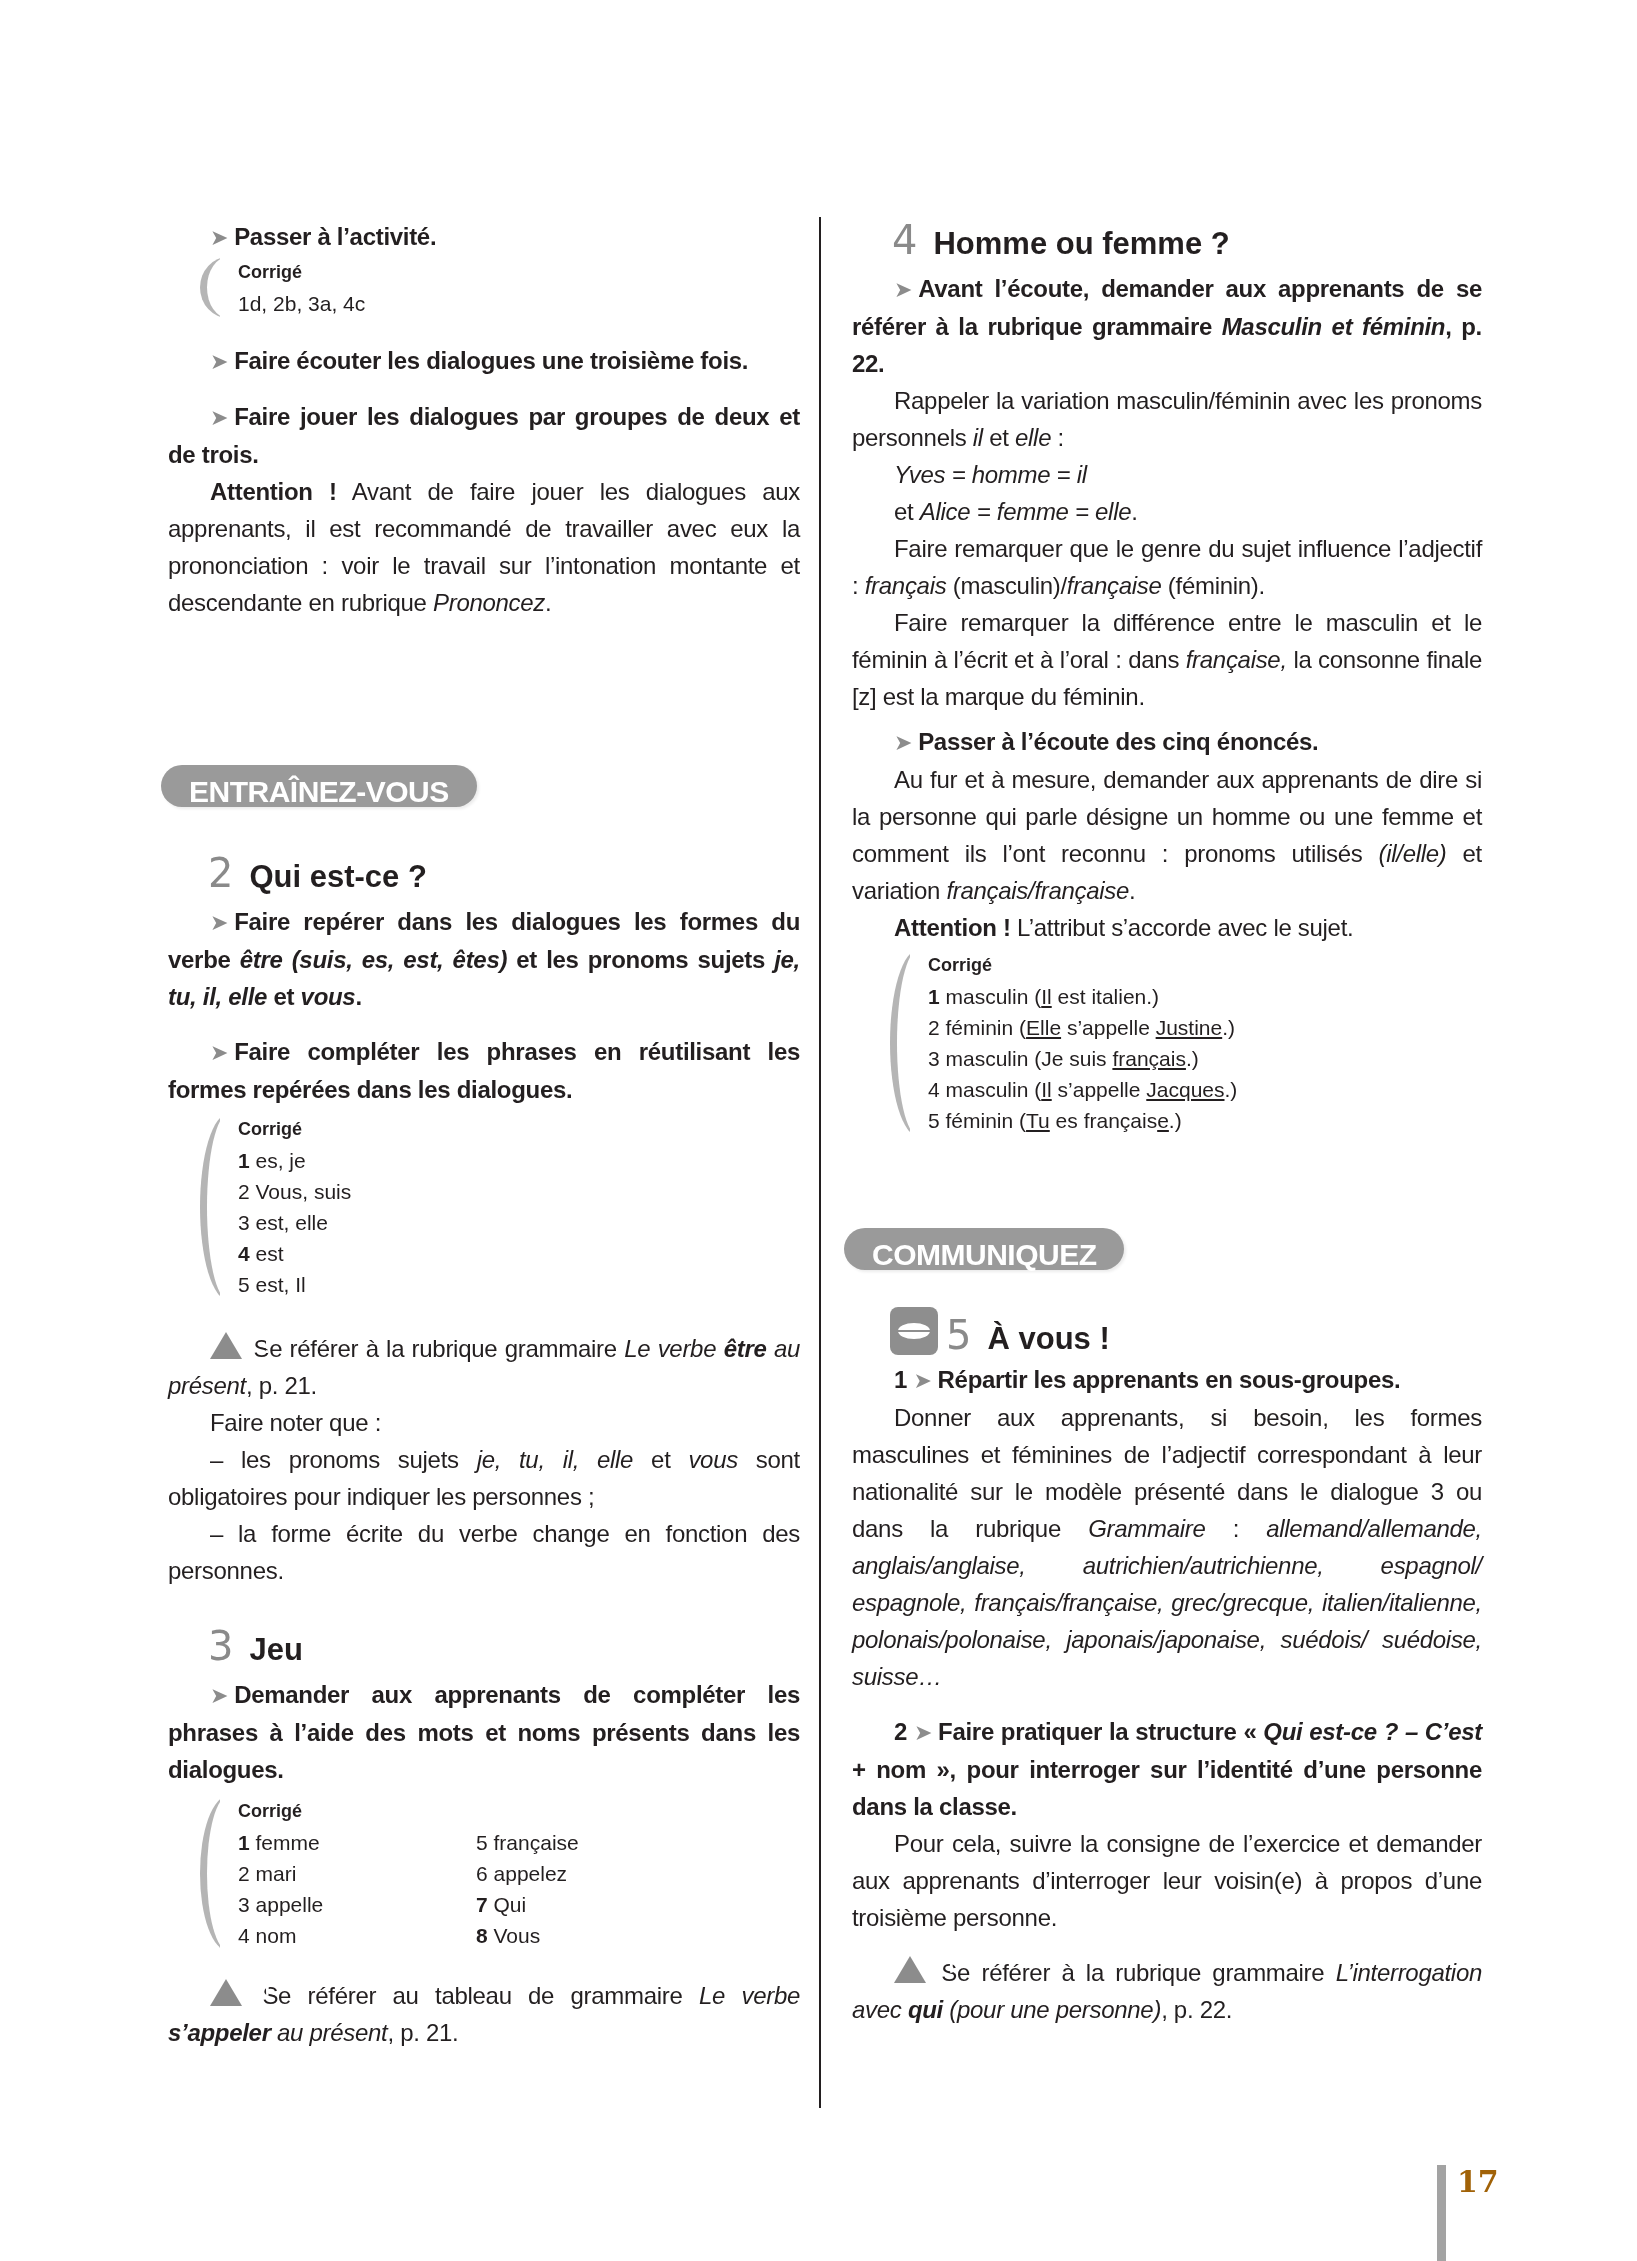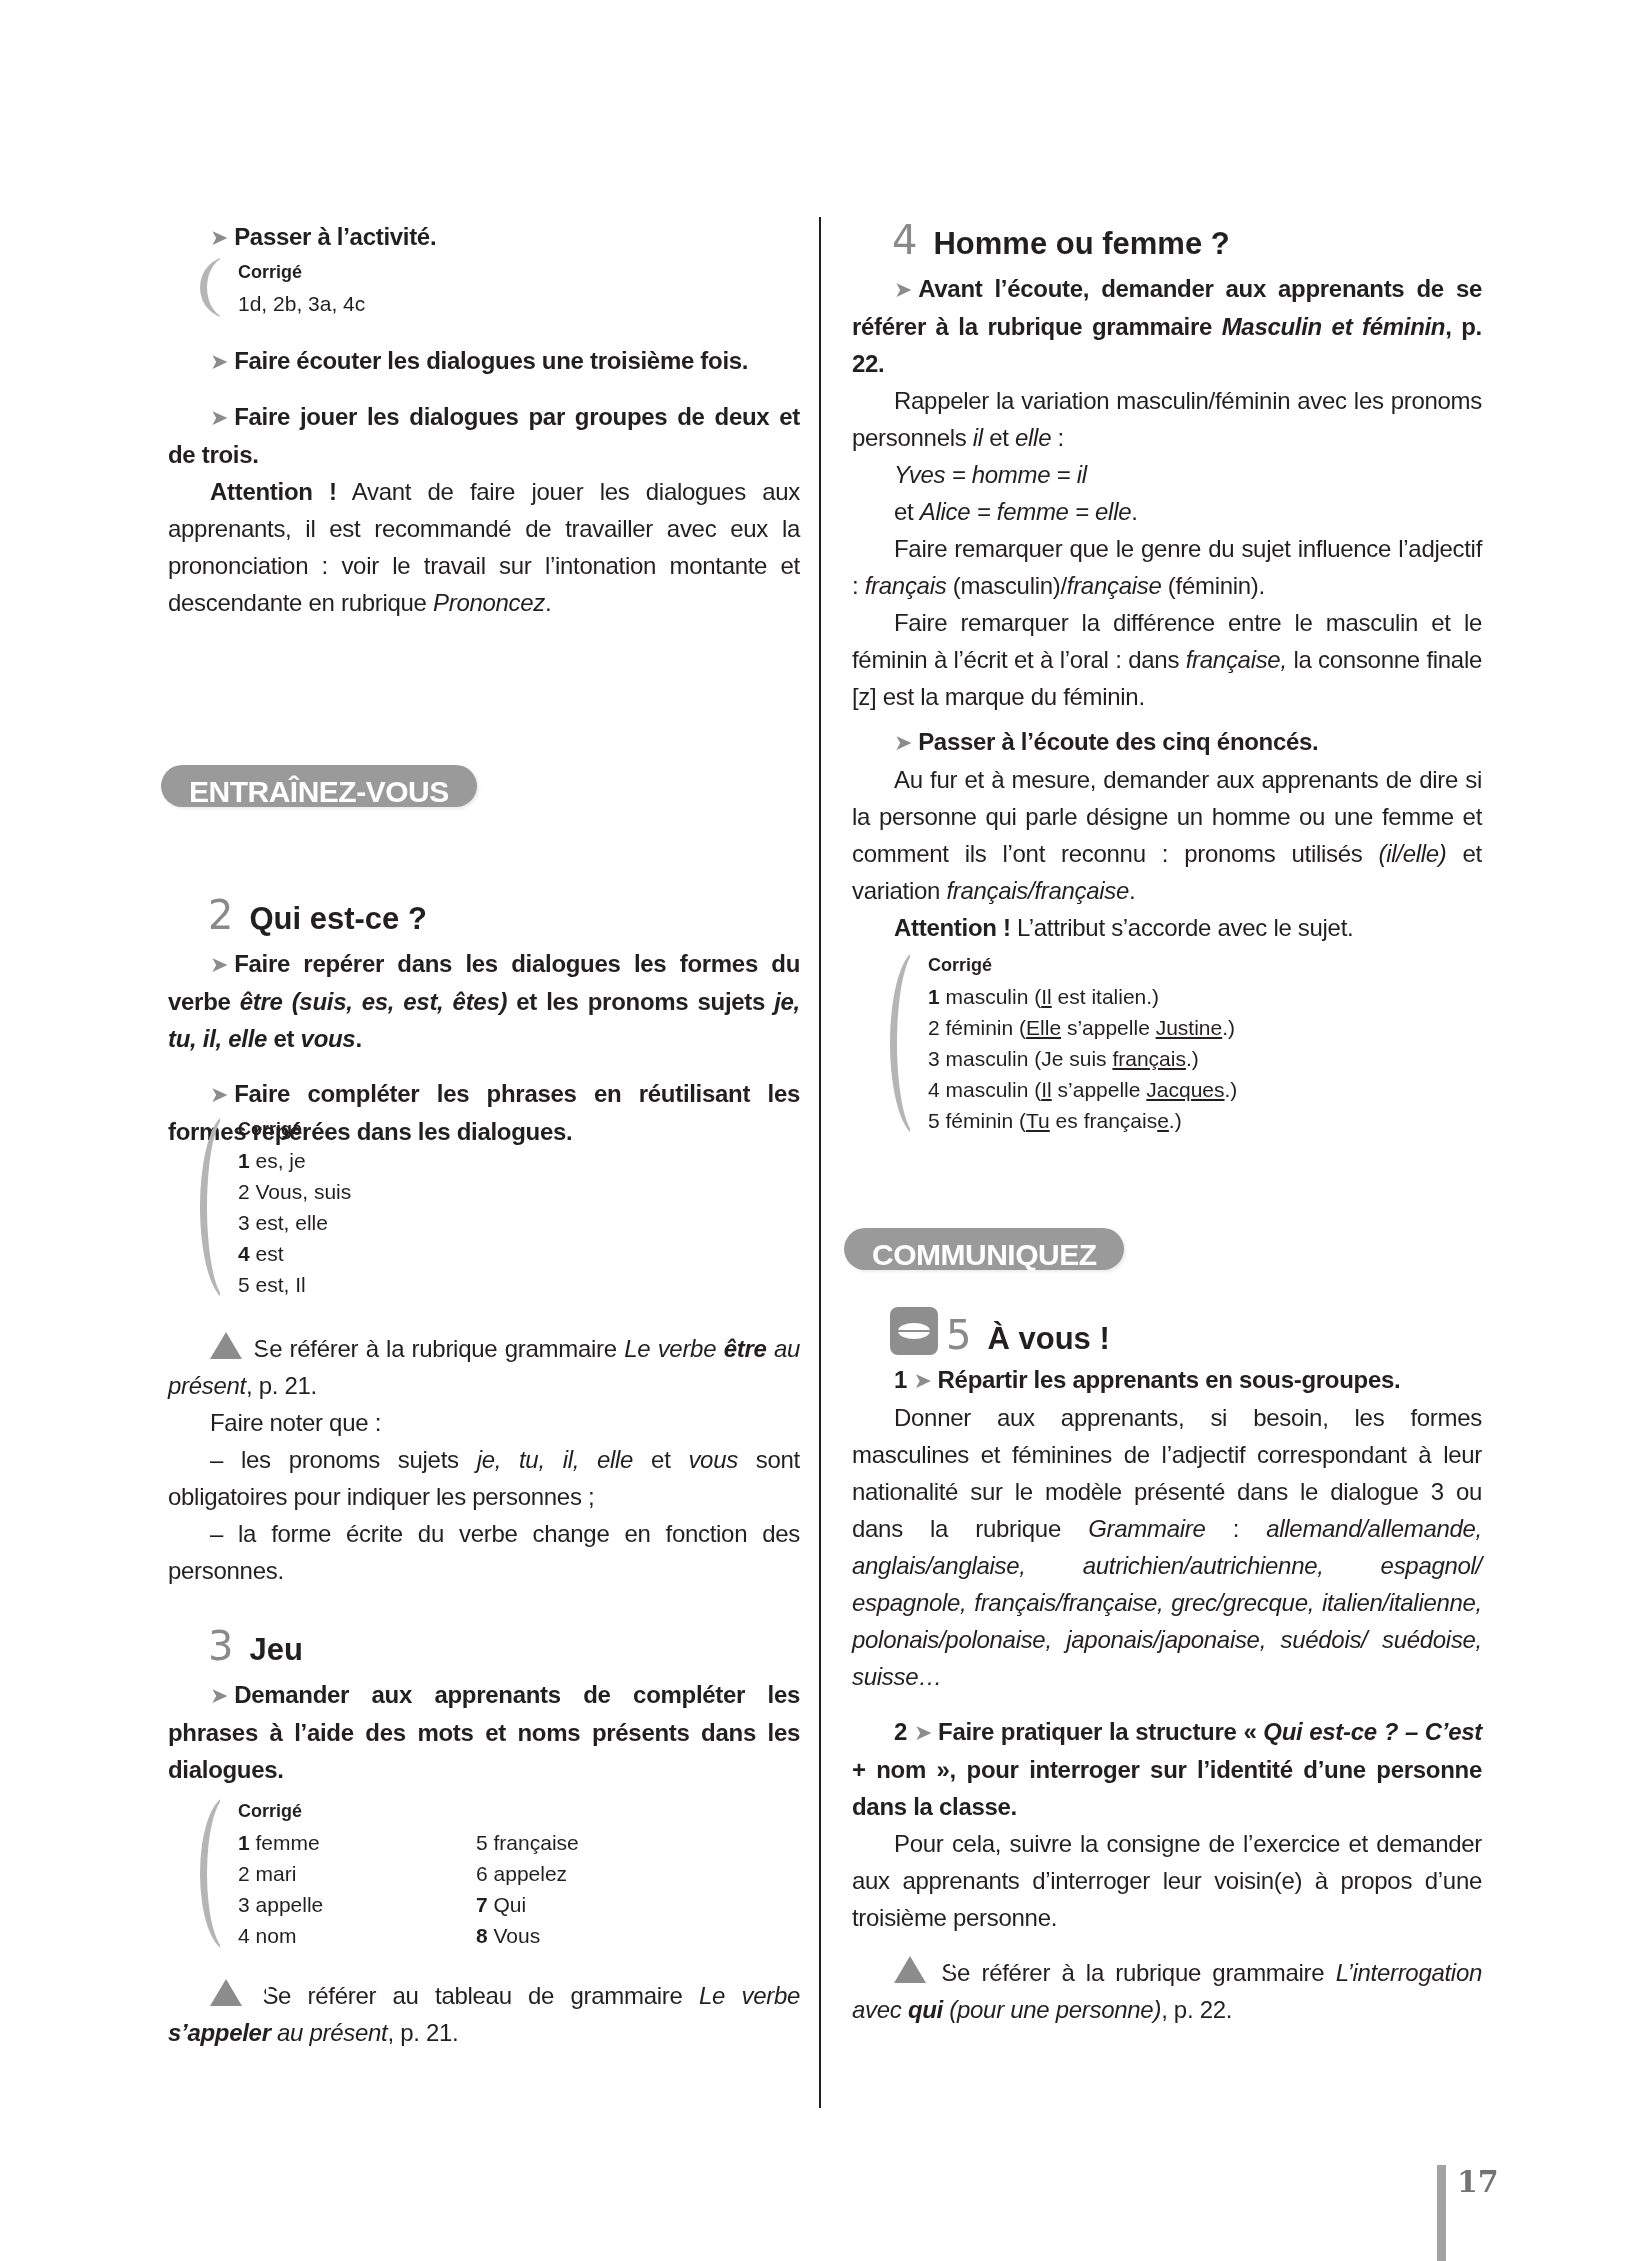--- a/index.html
+++ b/index.html
@@ -31,21 +31,21 @@
   .two { display:flex; }
   .two .c1 { width:238px; } 
   .warn-icon { display:inline-block; width:0; height:0; border-left:16px solid transparent; border-right:16px solid transparent;
                border-bottom:27px solid #8c8c8c; position:relative; vertical-align:-2px; margin-right:4px; }
   .warn-icon::after { content:"!"; position:absolute; left:-4px; top:3px; color:#fff; font-weight:bold; font-size:20px; line-height:22px; }
   .lips { display:inline-block; width:48px; height:48px; background:#8e8e8e; border-radius:8px; position:relative;
           vertical-align:-6px; margin-right:8px; }
   .lips::before { content:""; position:absolute; left:8px; top:16px; width:32px; height:16px; background:#fff; border-radius:50%; }
   .lips::after { content:""; position:absolute; left:8px; top:23px; width:32px; height:2px; background:#8e8e8e; }
   .pagebar { position:absolute; left:1437px; top:2165px; width:9px; height:96px; background:#a3a3a3; }
-  .pagenum { position:absolute; left:1457px; top:2164px; font-family:"DejaVu Serif", "Liberation Serif", serif; font-weight:bold; font-size:30px; color:#737373; }
+  .pagenum { position:absolute; left:1457px; top:2164px; font-family:"DejaVu Serif", "Liberation Serif", serif; font-weight:bold; font-size:30px; color:#a16207; }
   .gap { height:18px; }
 </style>
 </head>
 <body>
 
 <div class="divider"></div>
 
 <div class="col left" style="top:0;">
 
   <div class="blk" style="top:218px;">
@@ -60,21 +60,21 @@
 
   <div class="blk" style="top:342px;">
     <p class="ind b"><span class="arrow">➤</span><span>Faire écouter les dialogues une troisième fois.</span></p>
     <div class="gap"></div>
     <p class="ind b"><span class="arrow">➤</span><span>Faire jouer les dialogues par groupes de deux et de trois.</span></p>
     <p class="ind"><span class="b">Attention !</span><span> Avant de faire jouer les dialogues aux apprenants, il est recommandé de travailler avec eux la prononciation : voir le travail sur l’intonation montante et descendante en rubrique </span><span class="i">Prononcez</span><span>.</span></p>
   </div>
 
   <div class="badge" style="top:765px; left:5px;">ENTRAÎNEZ-VOUS</div>
 
-  <div class="blk" style="top:853px;margin-top:42px;">
+  <div class="blk" style="top:853px;">
     <div class="h-ex"><span class="num">2</span><span>Qui est-ce ?</span></div>
     <p class="ind b" style="margin-top:6px;"><span class="arrow">➤</span><span>Faire repérer dans les dialogues les formes du verbe </span><span class="i">être (suis, es, est, êtes)</span><span> et les pronoms sujets </span><span class="i">je, tu, il, elle</span><span> et </span><span class="i">vous</span><span>.</span></p>
     <div class="gap"></div>
     <p class="ind b"><span class="arrow">➤</span><span>Faire compléter les phrases en réutilisant les formes repérées dans les dialogues.</span></p>
   </div>
 
   <div class="corr" style="top:1114px; left:42px;">
     <div class="bracket"></div>
     <div class="title">Corrigé</div>
     <div class="line"><span class="n">1</span><span> es, je</span></div>

